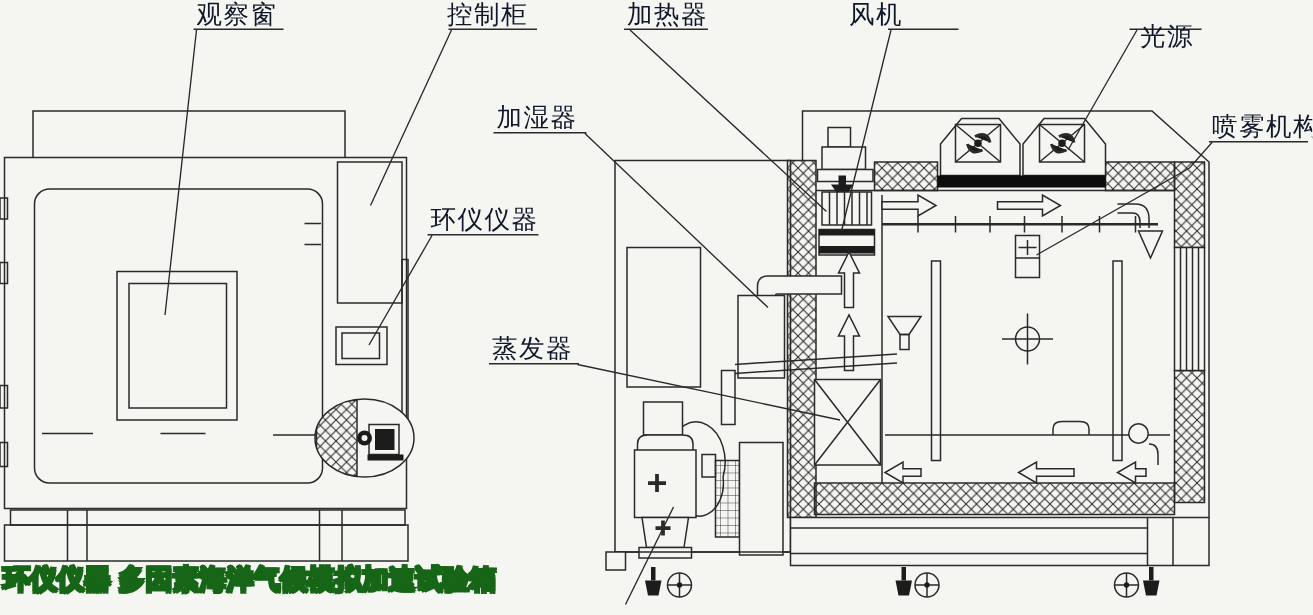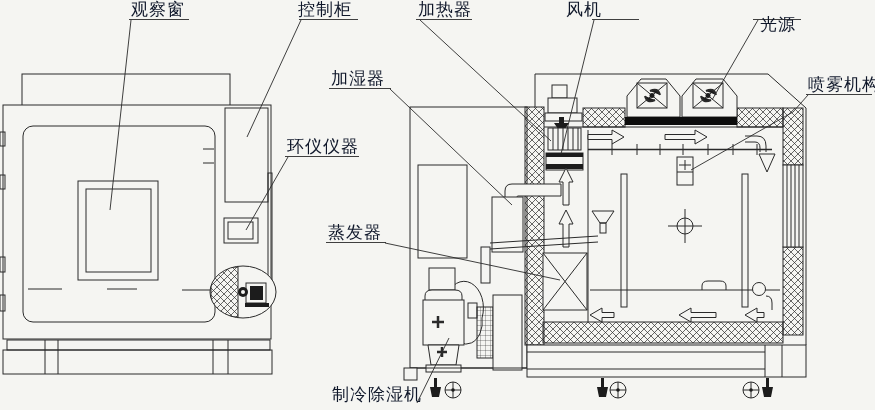--- a/index.html
+++ b/index.html
@@ -238,16 +238,16 @@
 
 <div class="cn-label" style="left:131px;top:1px">观察窗</div>
 <div class="cn-label" style="left:298px;top:1px">控制柜</div>
 <div class="cn-label" style="left:418px;top:1px">加热器</div>
 <div class="cn-label" style="left:566px;top:1px">风机</div>
 <div class="cn-label" style="left:760px;top:16px">光源</div>
 <div class="cn-label" style="left:331px;top:70px">加湿器</div>
 <div class="cn-label" style="left:287px;top:138px">环仪仪器</div>
 <div class="cn-label" style="left:808px;top:76px">喷雾机构</div>
 <div class="cn-label" style="left:328px;top:224px">蒸发器</div>
-<div class="cn-label" style="left:332px;top:386px">制冷除湿机</div>
-
+
+<div id="watermark">环仪仪器 多因素海洋气候模拟加速试验箱</div>
 
 </div>
 
 </body></html>

